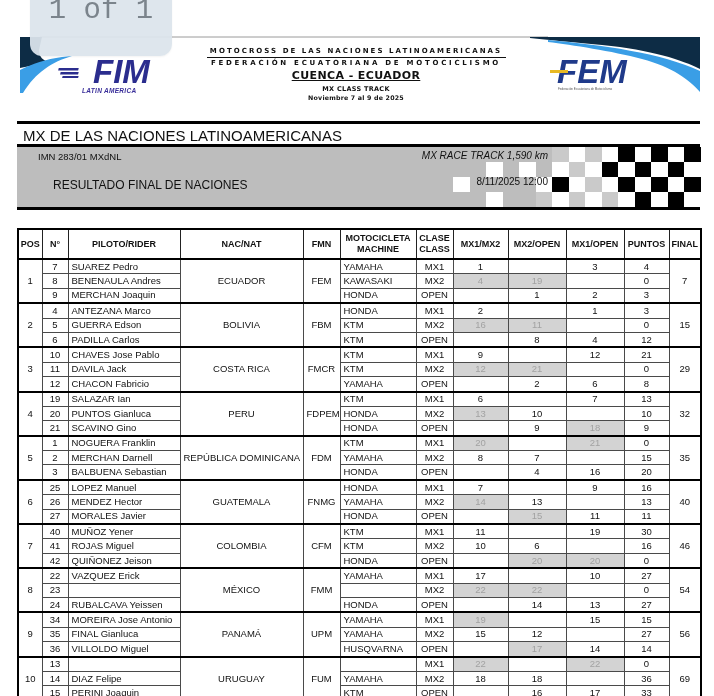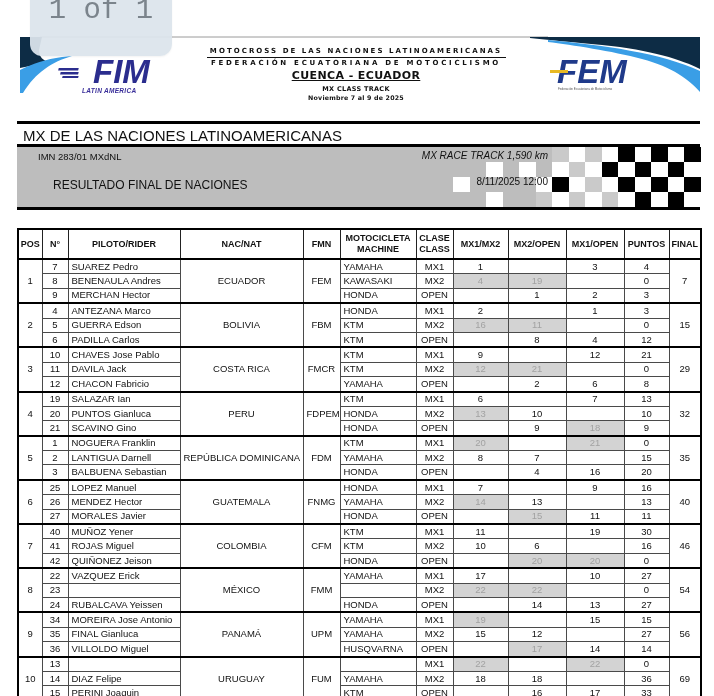--- a/index.html
+++ b/index.html
@@ -203,21 +203,21 @@
         <td class="l">BENENAULA Andres</td>
         <td class="l">KAWASAKI</td>
         <td class="c">MX2</td>
         <td class="c disc">4</td>
         <td class="c disc">19</td>
         <td class="c"></td>
         <td class="c">0</td>
       </tr>
       <tr>
         <td class="c">9</td>
-        <td class="l">MERCHAN Hector</td>
+        <td class="l">MERCHAN Joaquin</td>
         <td class="l">HONDA</td>
         <td class="c">OPEN</td>
         <td class="c"></td>
         <td class="c">1</td>
         <td class="c">2</td>
         <td class="c">3</td>
       </tr>
       <tr class="team-start">
         <td class="c" rowspan="3">2</td>
         <td class="c">4</td>
@@ -329,21 +329,21 @@
         <td class="l">KTM</td>
         <td class="c">MX1</td>
         <td class="c disc">20</td>
         <td class="c"></td>
         <td class="c disc">21</td>
         <td class="c">0</td>
         <td class="c" rowspan="3">35</td>
       </tr>
       <tr>
         <td class="c">2</td>
-        <td class="l">LANTIGUA Darnell</td>
+        <td class="l">MERCHAN Darnell</td>
         <td class="l">YAMAHA</td>
         <td class="c">MX2</td>
         <td class="c">8</td>
         <td class="c">7</td>
         <td class="c"></td>
         <td class="c">15</td>
       </tr>
       <tr>
         <td class="c">3</td>
         <td class="l">BALBUENA Sebastian</td>

